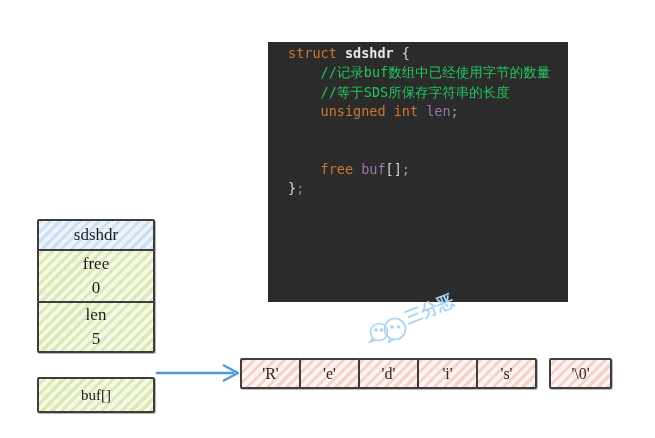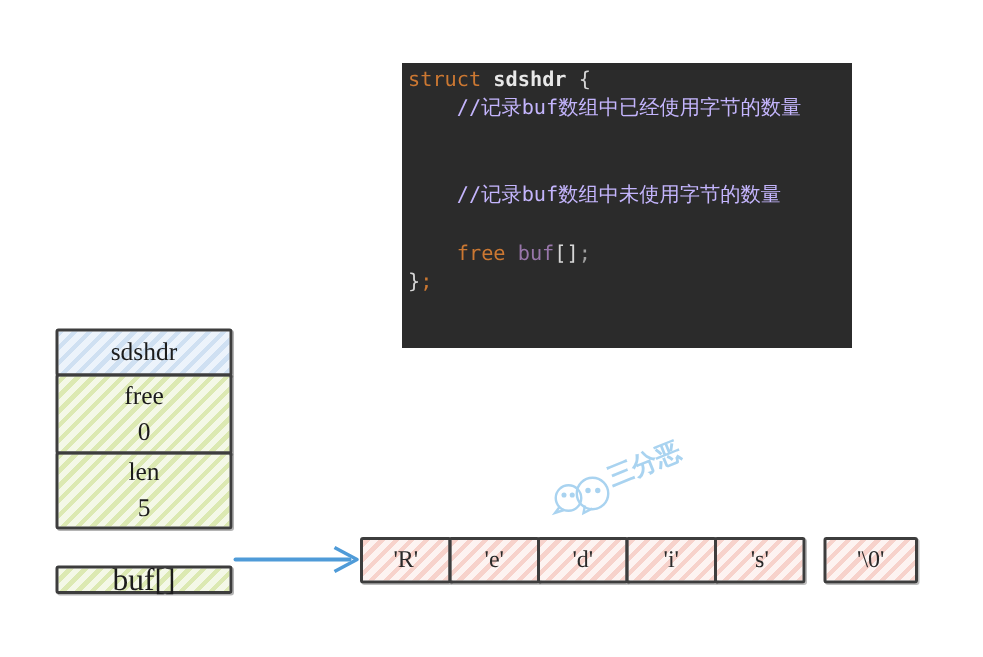--- a/index.html
+++ b/index.html
@@ -2,29 +2,29 @@
 <html><head>
 <meta charset="utf-8">
 <style>
   html,body{margin:0;padding:0;}
   body{
     width:655px;height:438px;position:relative;background:#ffffff;
     font-family:"Liberation Sans",sans-serif;overflow:hidden;
   }
   
   .code-block{
-    position:absolute;left:268px;top:42px;width:300px;height:190px;
-    background:#2b2b2b;box-sizing:border-box;padding:2px 4px;
+    position:absolute;left:268px;top:42px;width:300px;height:260px;
+    background:#2b2b2b;box-sizing:border-box;padding:2px 20px;
     font-family:"DejaVu Sans Mono",monospace;font-size:13.5px;line-height:19.3px;
   }
   .code-line{white-space:pre;height:19.3px;}
   .seg-kw{color:#cc7832;}
   .seg-name{color:#e8e8e8;font-weight:bold;}
   .seg-id{color:#9876aa;}
-  .seg-comment{color:#c4b5fd;}
+  .seg-comment{color:#22c55e;}
   .seg-plain{color:#d6d6d6;}
   .seg-punct{color:#9f9f9f;}
   
   .struct-box{
     position:absolute;left:37px;top:219px;width:118px;
     font-family:"Liberation Serif",serif;color:#1c1c1c;text-align:center;
   }
   .sb-cell{
     border:2px solid #3d3d3d;border-radius:2px;box-sizing:border-box;
     margin-top:-2px;width:100%;display:flex;flex-direction:column;justify-content:center;
@@ -32,21 +32,21 @@
   }
   .sb-header{
     height:32px;margin-top:0;font-size:17px;
     background:repeating-linear-gradient(-45deg,#cfe0f2 0 3px,#ecf3fb 3px 7px);
   }
   .hatch-green{
     background:repeating-linear-gradient(-45deg,#dcE9b2 0 3px,#f4f8e7 3px 7px);
   }
   .sb-row2{height:54px;font-size:17px;line-height:24px;}
   .sb-row2b{height:52px;font-size:17px;line-height:24px;}
-  .sb-row1{height:19px;font-size:21px;margin-top:24px;}
+  .sb-row1{height:36px;font-size:15px;margin-top:24px;}
   
   .char-array{
     position:absolute;left:240px;top:358px;display:flex;
     font-family:"Liberation Serif",serif;color:#2a2a2a;
   }
   .char-cell{
     width:61px;height:31px;box-sizing:border-box;border:2px solid #3d3d3d;
     border-radius:2px;margin-left:-2px;display:flex;align-items:center;justify-content:center;
     font-size:16px;box-shadow:1px 1px 0 rgba(90,90,90,.4);
     background:repeating-linear-gradient(-45deg,#f7d2cb 0 3px,#fdf3f1 3px 7px);
@@ -60,23 +60,23 @@
     background:repeating-linear-gradient(-45deg,#f7d2cb 0 3px,#fdf3f1 3px 7px);
   }
   .svg-abs{position:absolute;}
 </style>
 </head>
 <body>
 
 <div class="code-block" id="code-block">
     <div class="code-line"><span class="seg-kw">struct </span><span class="seg-name">sdshdr </span><span class="seg-plain">{</span></div>
     <div class="code-line"><span class="seg-plain">    </span><span class="seg-comment">//记录buf数组中已经使用字节的数量</span></div>
-    <div class="code-line"><span class="seg-plain">    </span></div>
+    <div class="code-line"><span class="seg-plain">    </span><span class="seg-comment">//等于SDS所保存字符串的长度</span></div>
+    <div class="code-line"><span class="seg-plain">    </span><span class="seg-kw">unsigned int </span><span class="seg-id">len</span><span class="seg-punct">;</span></div>
     <div class="code-line">&nbsp;</div>
-    <div class="code-line"><span class="seg-plain">    </span><span class="seg-comment">//记录buf数组中未使用字节的数量</span></div>
     <div class="code-line">&nbsp;</div>
     <div class="code-line"><span class="seg-plain">    </span><span class="seg-kw">free </span><span class="seg-id">buf</span><span class="seg-plain">[]</span><span class="seg-punct">;</span></div>
     <div class="code-line"><span class="seg-plain">}</span><span class="seg-kw">;</span></div>
   </div>
 
 <div class="struct-box" id="struct-box">
   <div class="sb-cell sb-header">
     <span>sdshdr</span>
   </div>
 <div class="sb-cell hatch-green sb-row2">

